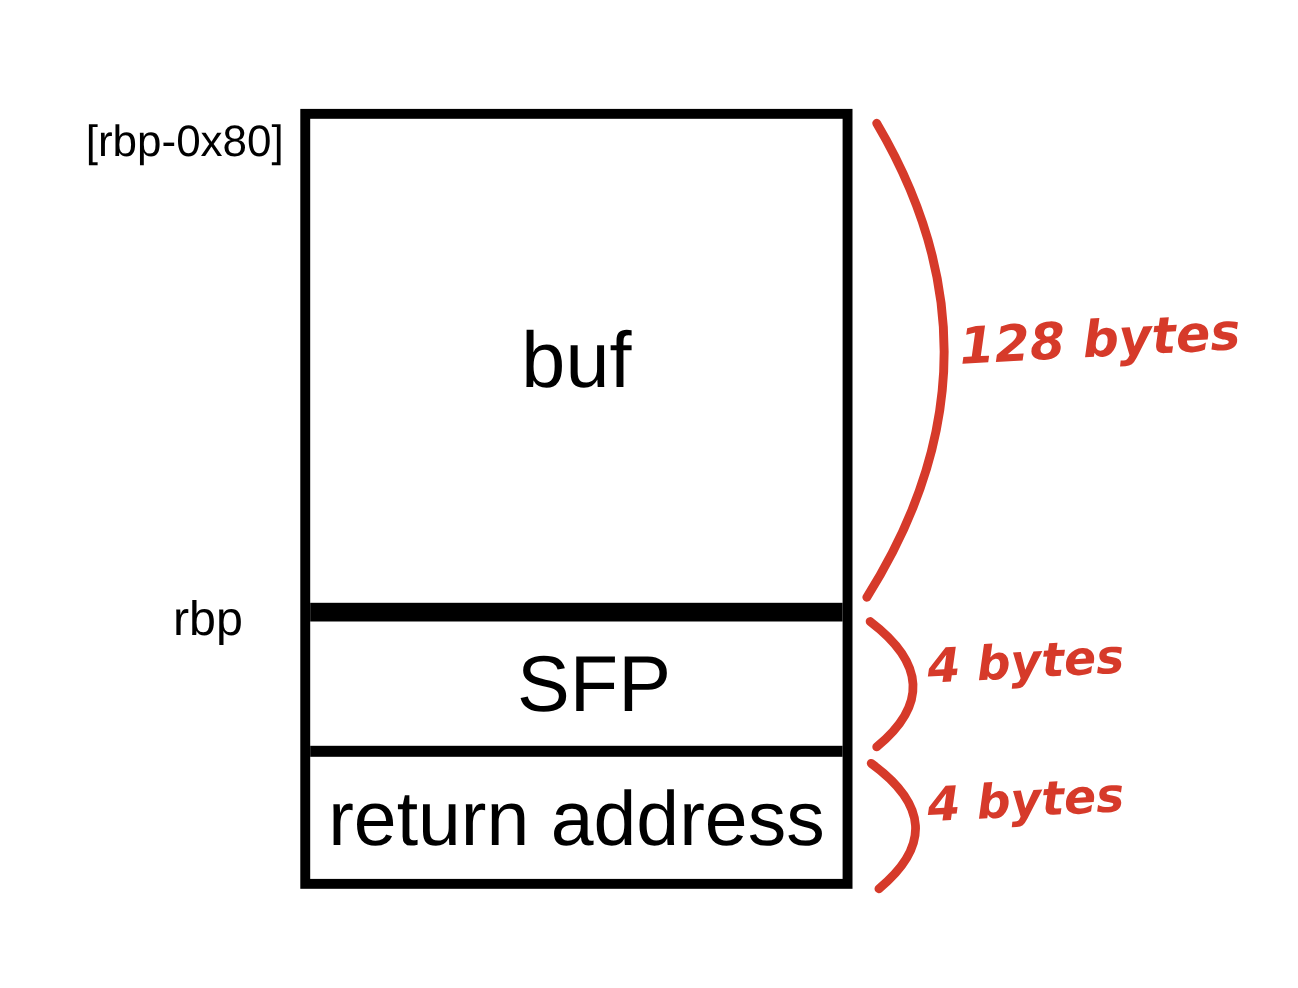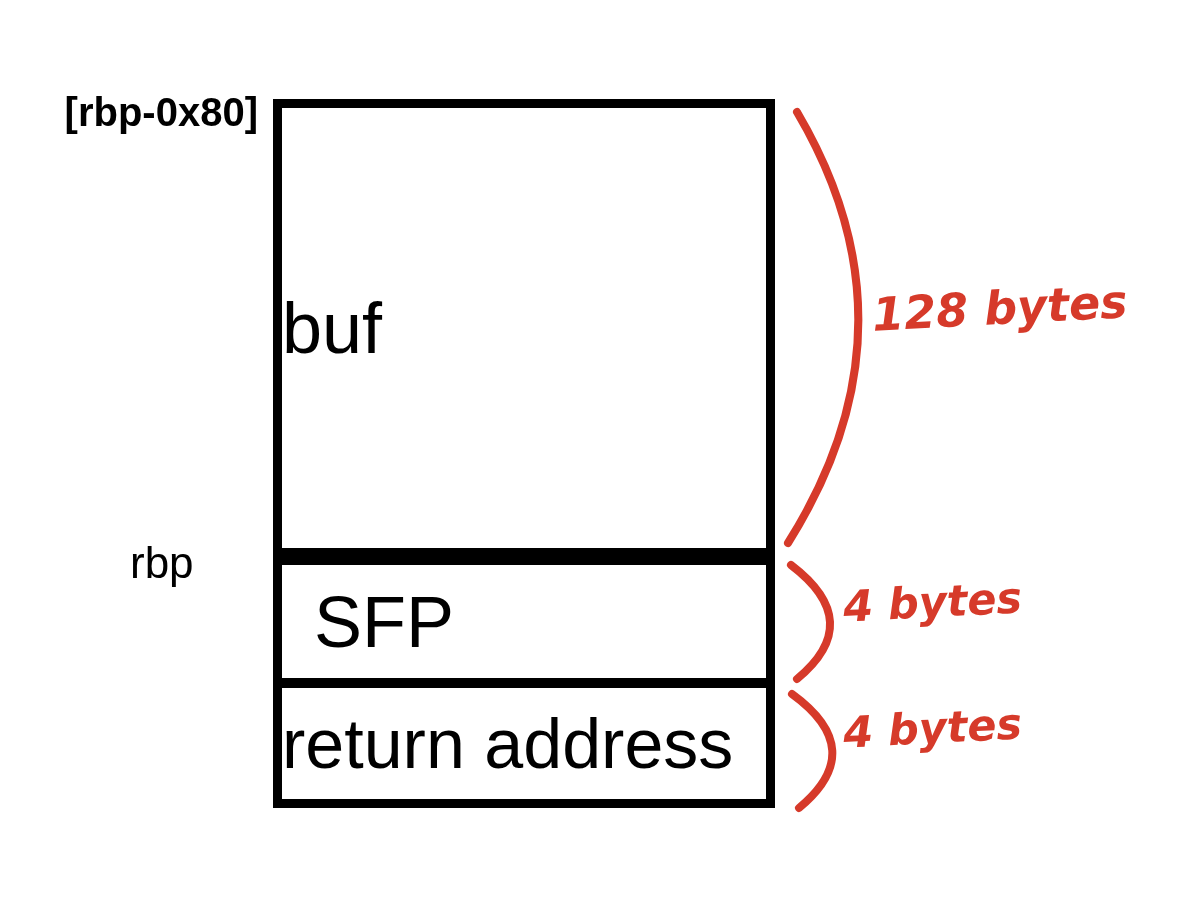--- a/index.html
+++ b/index.html
@@ -22,48 +22,47 @@
     width: 502px;
     height: 709px;
     border: 9px solid #000000;
     background: #ffffff;
     display: flex;
     flex-direction: column;
   }
   .cell {
     display: flex;
     align-items: center;
-    justify-content: flex-start;
+    justify-content: center;
     color: #000000;
     white-space: nowrap;
   }
   .cell-buf { height: 440px; font-size: 72px; }
   .cell-sfp { height: 113px; font-size: 72px; margin-left: 32px; }
   .cell-ret { height: 111px; font-size: 70px; }
   .divider { width: 100%; background: #000000; }
   .divider-rbp  { height: 17px; }
   .divider-thin { height: 10px; }
 
   
   .offset-label {
     position: absolute;
     left: 30px;
-    top: 90px;
+    top: 107px;
     width: 228px;
     text-align: right;
     font-size: 40px;
     letter-spacing: 0px;
-    font-weight: bold;
   }
   .rbp-label {
     position: absolute;
     left: 130px;
     top: 538px;
     width: 118px;
-    text-align: left;
+    text-align: center;
     font-size: 44px;
   }
 
   
   .braces {
     position: absolute;
     left: 0; top: 0;
     width: 1180px;
     height: 898px;
     pointer-events: none;

